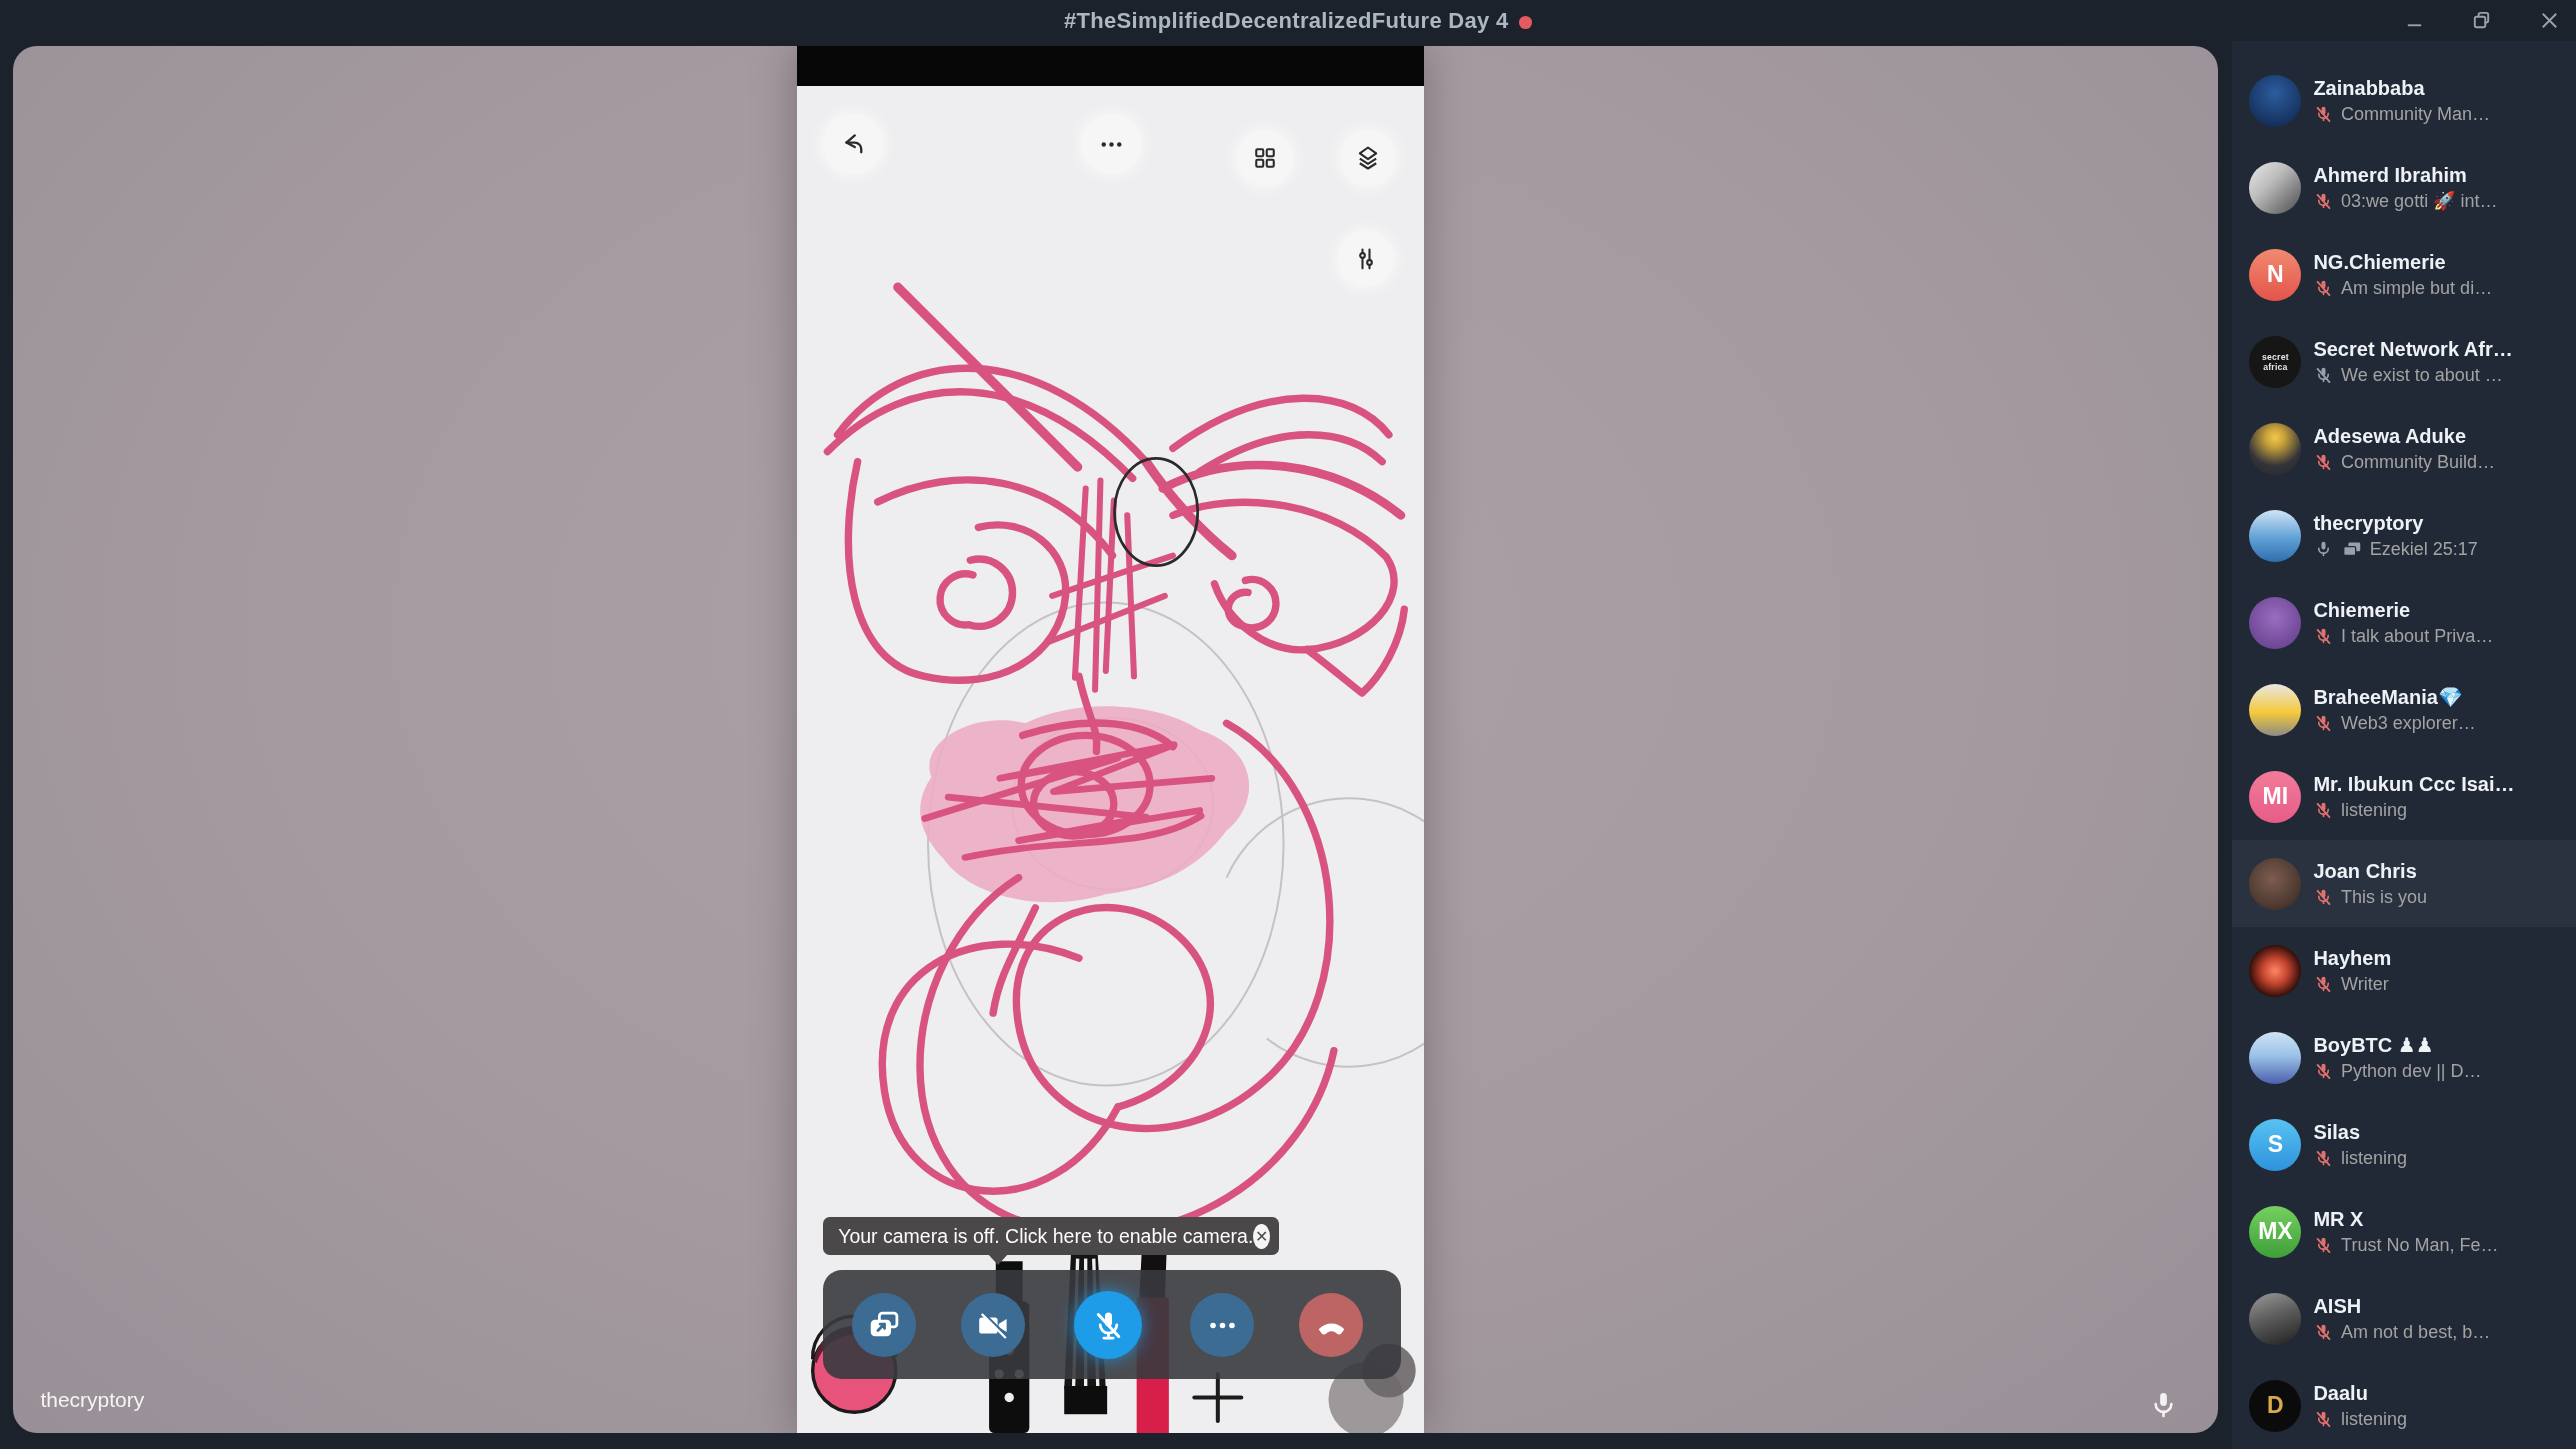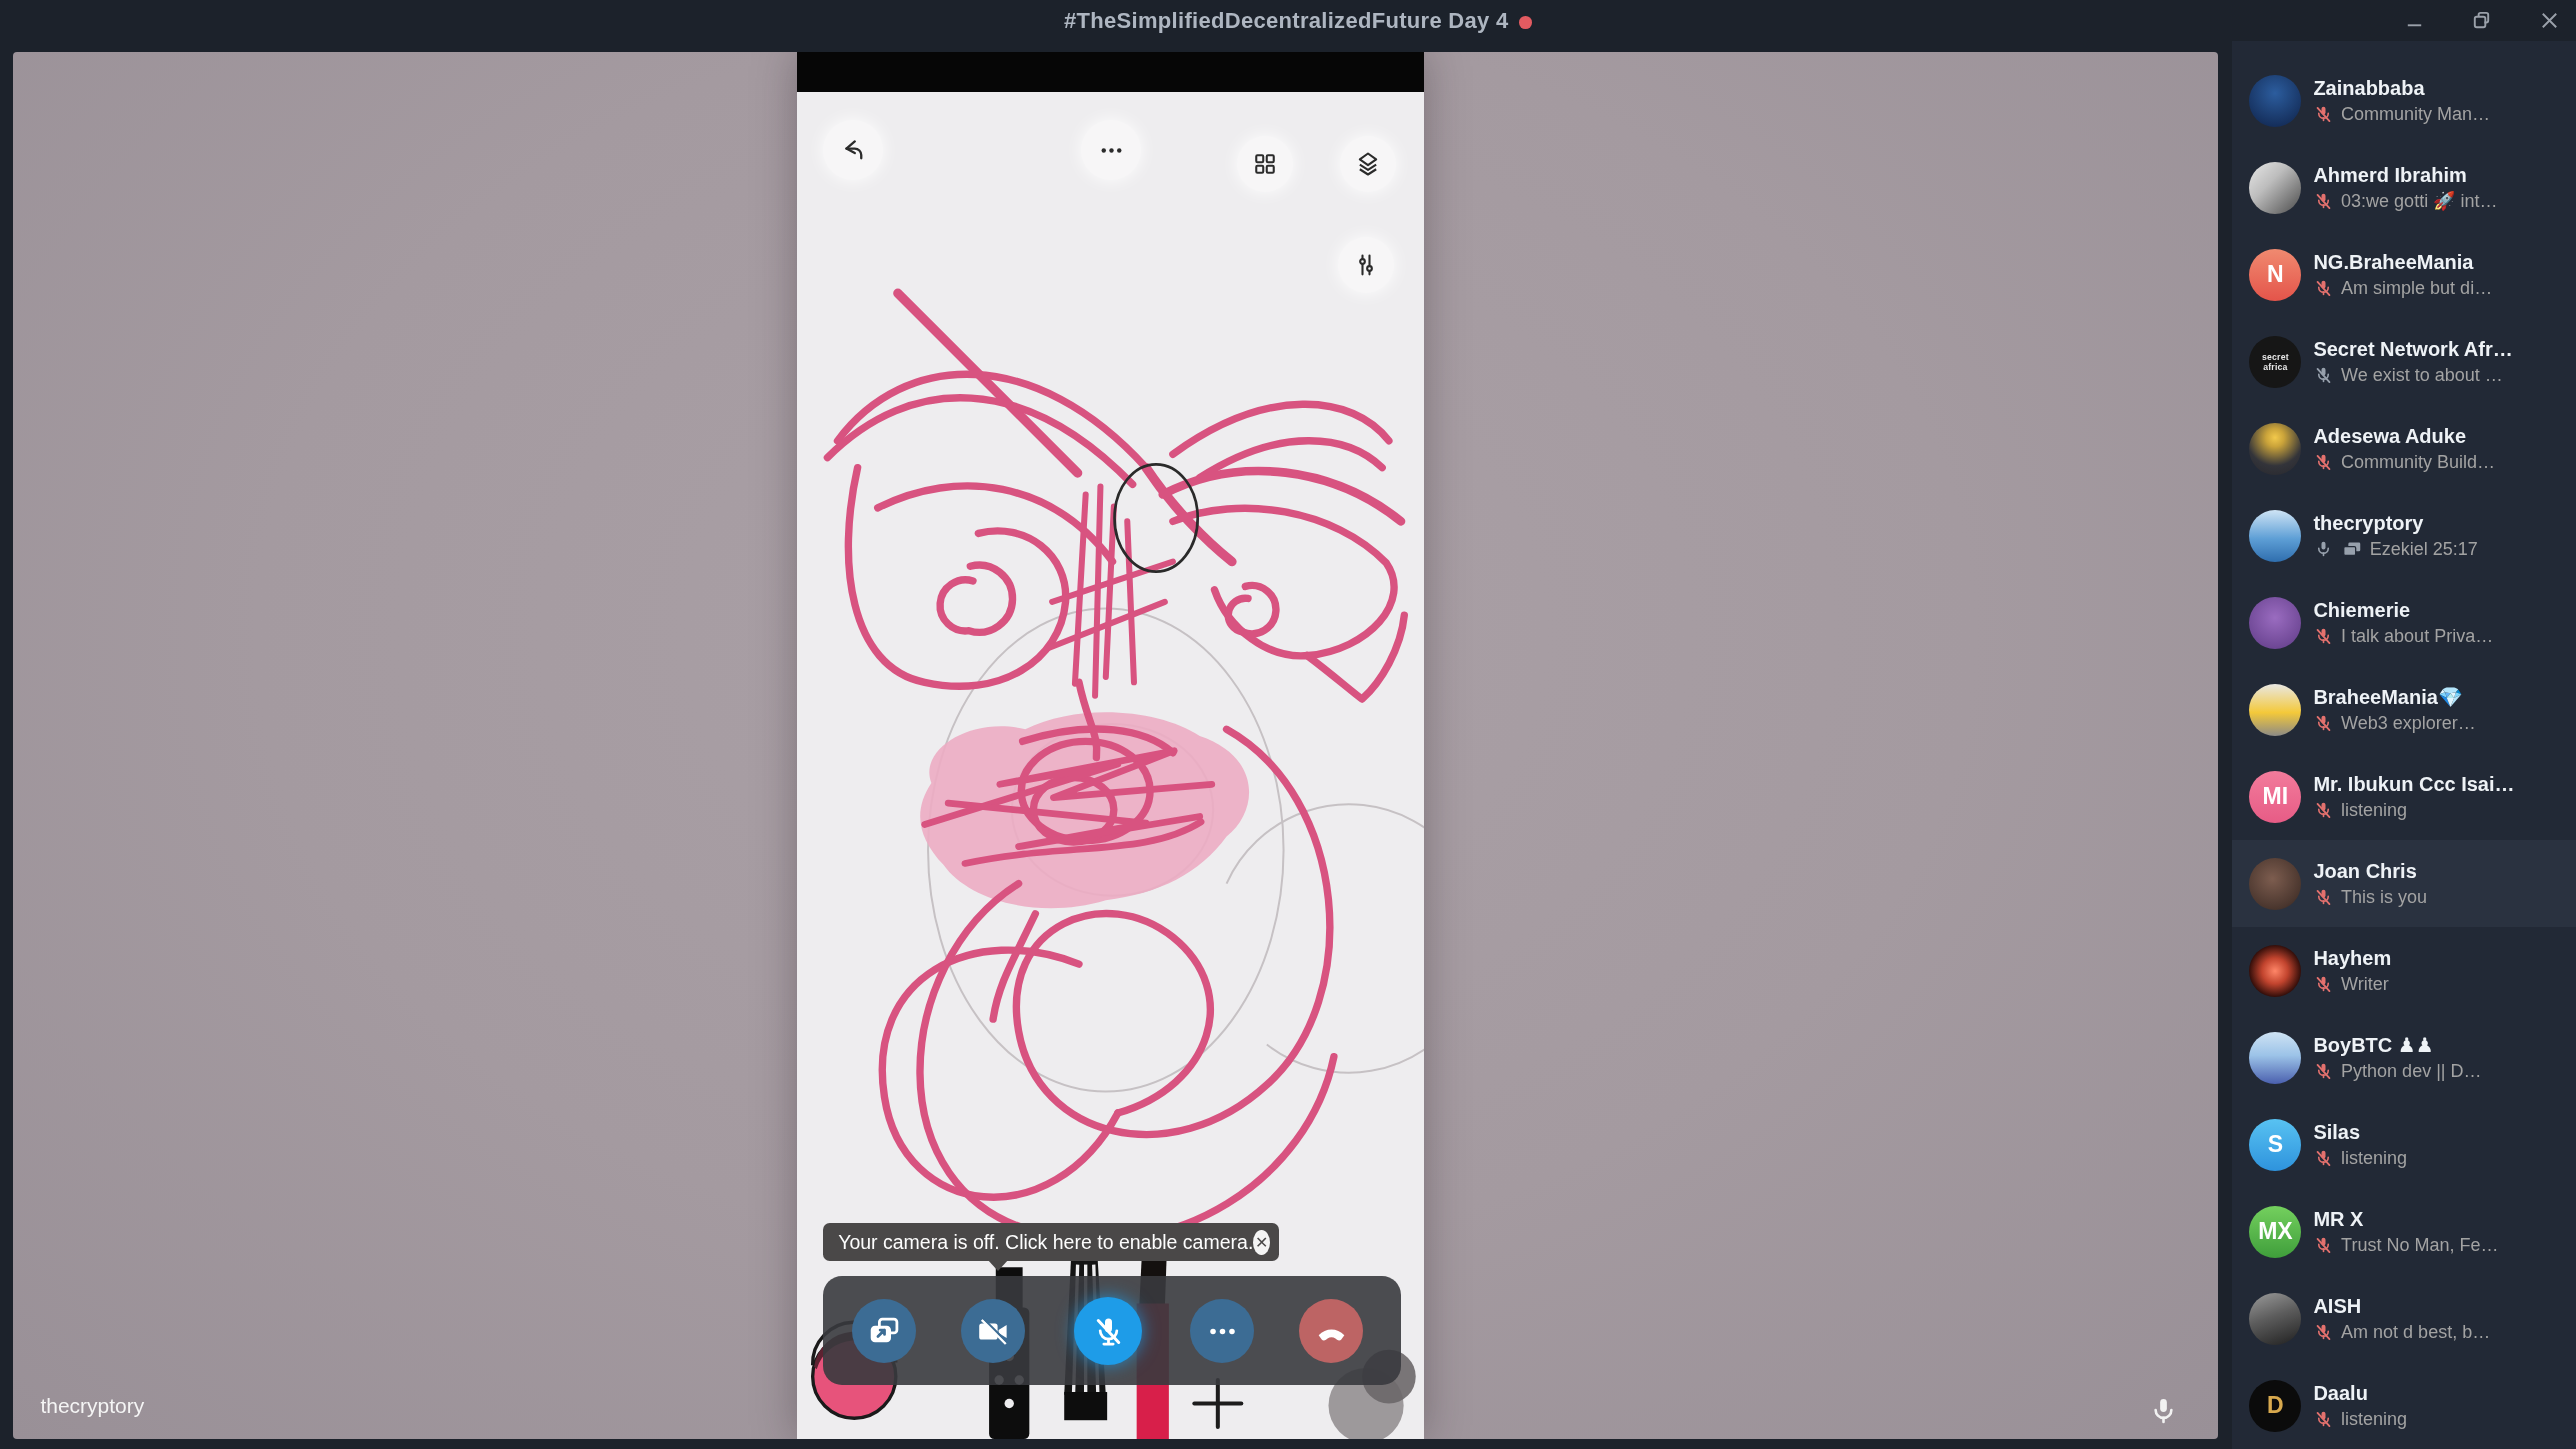--- a/index.html
+++ b/index.html
@@ -9,21 +9,21 @@
   
   .titlebar { position:absolute; left:0; top:0; width:2576px; height:41px; background:#1c222b; display:flex; align-items:center; justify-content:center;padding-left:20px; }
   .title-wrap { display:flex; align-items:center; gap:10.7px; }
   .title-text { color:#aeb6c1; font-size:22px; font-weight:600; letter-spacing:0.3px; }
   .live-dot { width:12.7px; height:12.7px; border-radius:50%; background:#e25b61; margin-top:4px; }
   .win-controls { position:absolute; right:12px; top:0; height:41px; display:flex; align-items:center; gap:38px; }
   .win-btn { width:29.5px; height:29.5px; display:flex; align-items:center; justify-content:center; color:#9aa1aa; cursor:default; }
   .win-btn svg { width:23px; height:23px; }
 
   
-  .stage { position:absolute; left:13.4px; top:52px; width:2205px; height:1387px; border-radius:4px; overflow:hidden;
+  .stage { position:absolute; left:13.4px; top:46px; width:2205px; height:1387px; border-radius:24px; overflow:hidden;
            background:radial-gradient(ellipse at 50% 42%, #aaa0a6 0%, #a49aa0 55%, #999097 100%); }
   .sidebar { position:absolute; left:2232px; top:41px; width:344px; height:1408px; background:#222936; overflow:hidden; }
 
   
   .phone { position:absolute; left:784px; top:0; width:627px; height:1387px; box-shadow:0 0 40px rgba(40,30,36,.35); }
   .phone-topbar { position:absolute; left:0; top:0; width:627px; height:40px; background:#060606; }
   .phone-canvas { position:absolute; left:0; top:40px; width:627px; height:1347px; background:#eeedef; }
   .draw-btn { position:absolute; border-radius:50%; background:#f7f6f7; display:flex; align-items:center; justify-content:center; color:#2b2b2b; box-shadow:0 0 17.4px rgba(255,255,255,.9); }
   .draw-btn svg { width:31px; height:31px; }
   .draw-btn.small svg { width:28px; height:28px; }
@@ -310,21 +310,21 @@
         <span class="pstatus-text">03:we gotti 🚀 int…</span>
       </div>
     </div>
   </div>
       <div class="prow">
     <div class="avatar" style="background: linear-gradient(rgb(240, 138, 112), rgb(228, 84, 74));">
       <span>N</span>
 
     </div>
     <div class="pinfo">
-      <div class="pname">NG.BraheeMania</div>
+      <div class="pname">NG.Chiemerie</div>
       <div class="pstatus">
         <svg class="smic mic-muted_red" viewBox="0 0 24 24" fill="none" stroke="currentColor" stroke-width="1.9" stroke-linecap="round">
           <rect x="9.7" y="3.2" width="4.6" height="8.8" rx="2.3" fill="currentColor" stroke="none"></rect>
           <path d="M6.6 10.8 a5.4 5.4 0 0 0 10.8 0"></path>
           <line x1="12" y1="16.2" x2="12" y2="18.8"></line>
           <line class="slash" x1="5.2" y1="4.4" x2="18.8" y2="19.6" stroke-width="2.1"></line>
         </svg>
 
         <span class="pstatus-text">Am simple but di…</span>
       </div>

